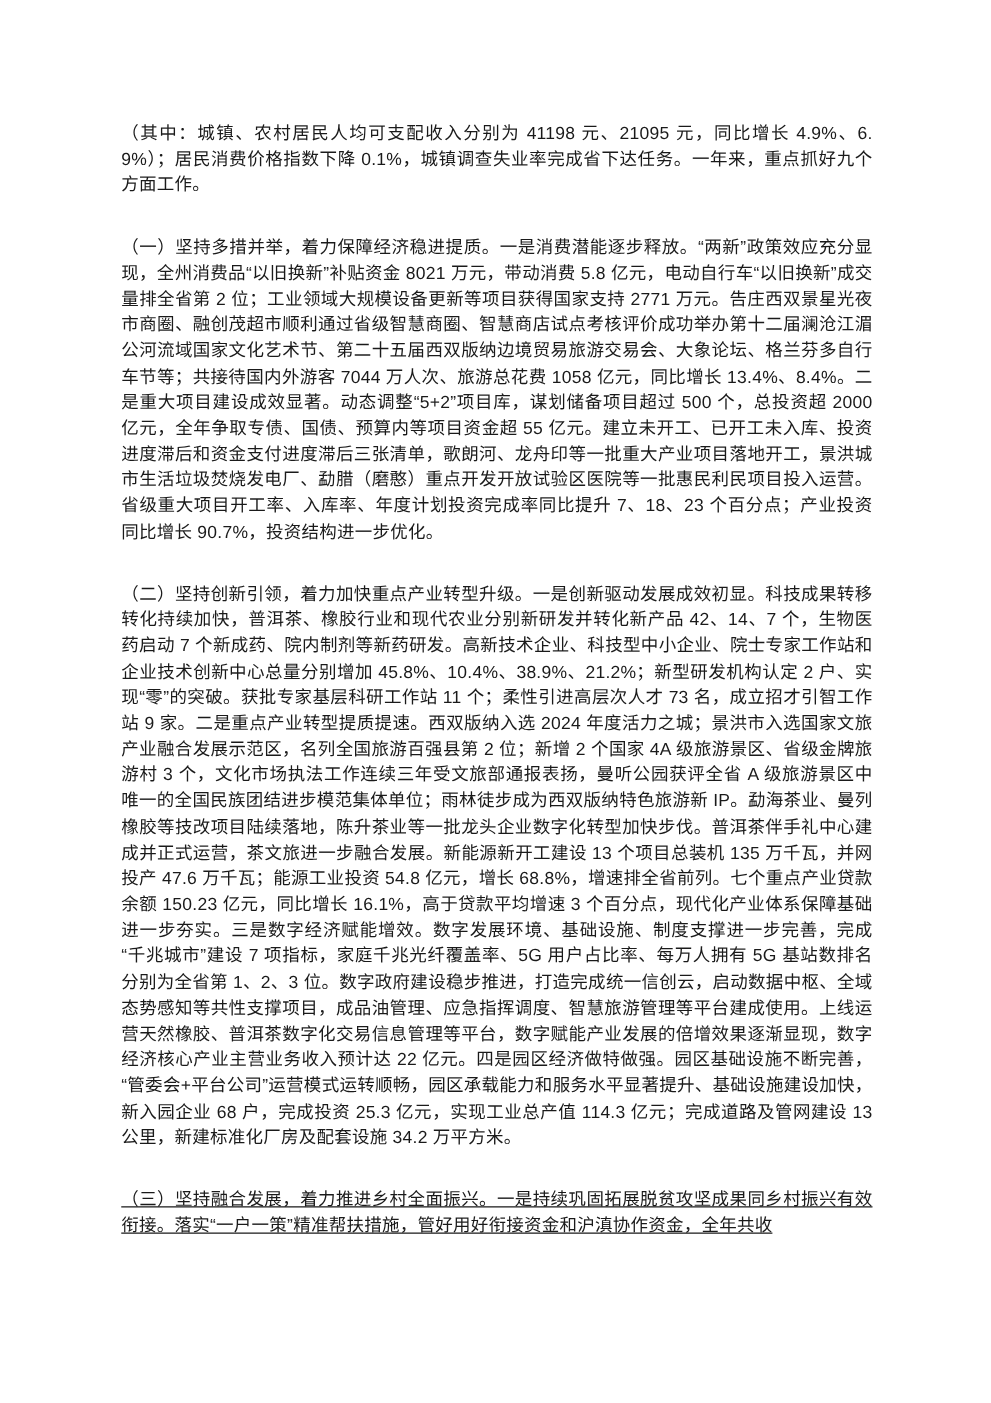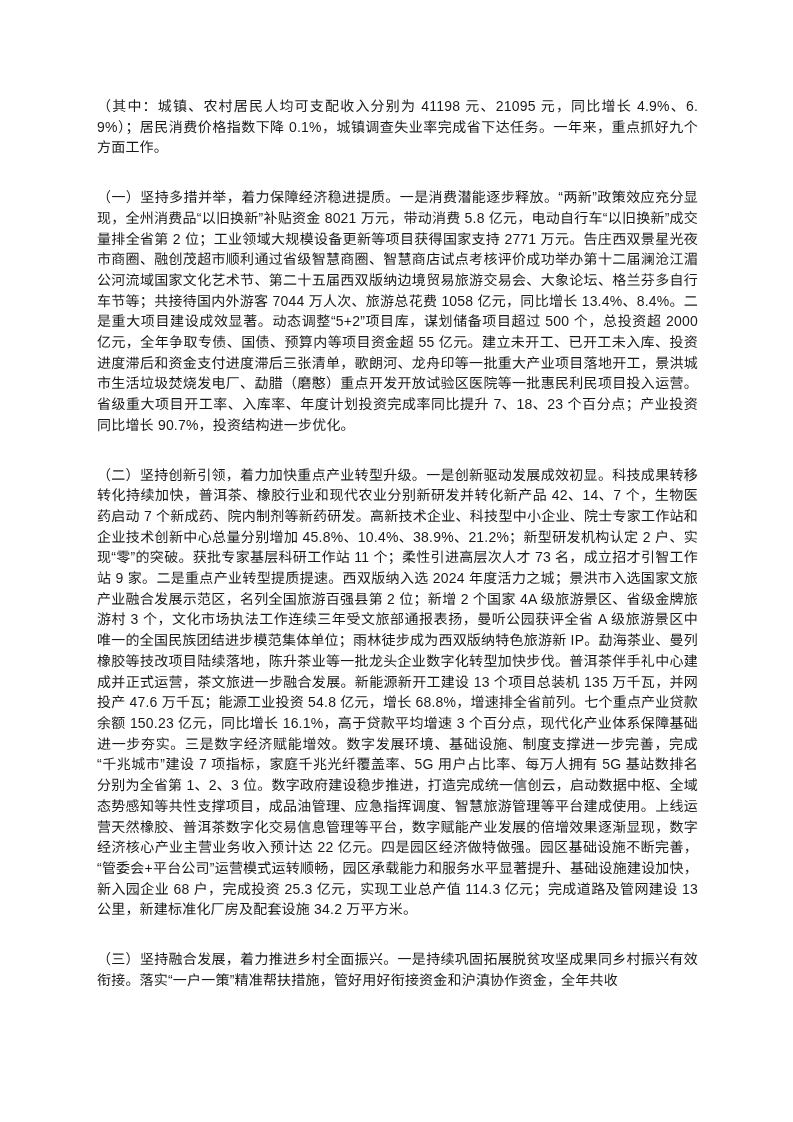--- a/index.html
+++ b/index.html
@@ -33,20 +33,21 @@
     text-align: justify;
     letter-spacing: 0.2px;
     word-break: break-all;
   }
   .doc-content p {
     margin: 0 0 29px 0;
     padding: 0;
   }
   .doc-content p:last-child {
     margin-bottom: 0;
+    text-decoration: underline;
   }
 </style>
 </head>
 <body>
 
 <div class="doc-page">
   <div class="doc-content">
     <p>（其中：城镇、农村居民人均可支配收入分别为 41198 元、21095 元，同比增长 4.9%、6.9%）；居民消费价格指数下降 0.1%，城镇调查失业率完成省下达任务。一年来，重点抓好九个方面工作。</p>
     <p>（一）坚持多措并举，着力保障经济稳进提质。一是消费潜能逐步释放。“两新”政策效应充分显现，全州消费品“以旧换新”补贴资金 8021 万元，带动消费 5.8 亿元，电动自行车“以旧换新”成交量排全省第 2 位；工业领域大规模设备更新等项目获得国家支持 2771 万元。告庄西双景星光夜市商圈、融创茂超市顺利通过省级智慧商圈、智慧商店试点考核评价成功举办第十二届澜沧江湄公河流域国家文化艺术节、第二十五届西双版纳边境贸易旅游交易会、大象论坛、格兰芬多自行车节等；共接待国内外游客 7044 万人次、旅游总花费 1058 亿元，同比增长 13.4%、8.4%。二是重大项目建设成效显著。动态调整“5+2”项目库，谋划储备项目超过 500 个，总投资超 2000 亿元，全年争取专债、国债、预算内等项目资金超 55 亿元。建立未开工、已开工未入库、投资进度滞后和资金支付进度滞后三张清单，歌朗河、龙舟印等一批重大产业项目落地开工，景洪城市生活垃圾焚烧发电厂、勐腊（磨憨）重点开发开放试验区医院等一批惠民利民项目投入运营。省级重大项目开工率、入库率、年度计划投资完成率同比提升 7、18、23 个百分点；产业投资同比增长 90.7%，投资结构进一步优化。</p>
     <p>（二）坚持创新引领，着力加快重点产业转型升级。一是创新驱动发展成效初显。科技成果转移转化持续加快，普洱茶、橡胶行业和现代农业分别新研发并转化新产品 42、14、7 个，生物医药启动 7 个新成药、院内制剂等新药研发。高新技术企业、科技型中小企业、院士专家工作站和企业技术创新中心总量分别增加 45.8%、10.4%、38.9%、21.2%；新型研发机构认定 2 户、实现“零”的突破。获批专家基层科研工作站 11 个；柔性引进高层次人才 73 名，成立招才引智工作站 9 家。二是重点产业转型提质提速。西双版纳入选 2024 年度活力之城；景洪市入选国家文旅产业融合发展示范区，名列全国旅游百强县第 2 位；新增 2 个国家 4A 级旅游景区、省级金牌旅游村 3 个，文化市场执法工作连续三年受文旅部通报表扬，曼听公园获评全省 A 级旅游景区中唯一的全国民族团结进步模范集体单位；雨林徒步成为西双版纳特色旅游新 IP。勐海茶业、曼列橡胶等技改项目陆续落地，陈升茶业等一批龙头企业数字化转型加快步伐。普洱茶伴手礼中心建成并正式运营，茶文旅进一步融合发展。新能源新开工建设 13 个项目总装机 135 万千瓦，并网投产 47.6 万千瓦；能源工业投资 54.8 亿元，增长 68.8%，增速排全省前列。七个重点产业贷款余额 150.23 亿元，同比增长 16.1%，高于贷款平均增速 3 个百分点，现代化产业体系保障基础进一步夯实。三是数字经济赋能增效。数字发展环境、基础设施、制度支撑进一步完善，完成“千兆城市”建设 7 项指标，家庭千兆光纤覆盖率、5G 用户占比率、每万人拥有 5G 基站数排名分别为全省第 1、2、3 位。数字政府建设稳步推进，打造完成统一信创云，启动数据中枢、全域态势感知等共性支撑项目，成品油管理、应急指挥调度、智慧旅游管理等平台建成使用。上线运营天然橡胶、普洱茶数字化交易信息管理等平台，数字赋能产业发展的倍增效果逐渐显现，数字经济核心产业主营业务收入预计达 22 亿元。四是园区经济做特做强。园区基础设施不断完善，“管委会+平台公司”运营模式运转顺畅，园区承载能力和服务水平显著提升、基础设施建设加快，新入园企业 68 户，完成投资 25.3 亿元，实现工业总产值 114.3 亿元；完成道路及管网建设 13 公里，新建标准化厂房及配套设施 34.2 万平方米。</p>

